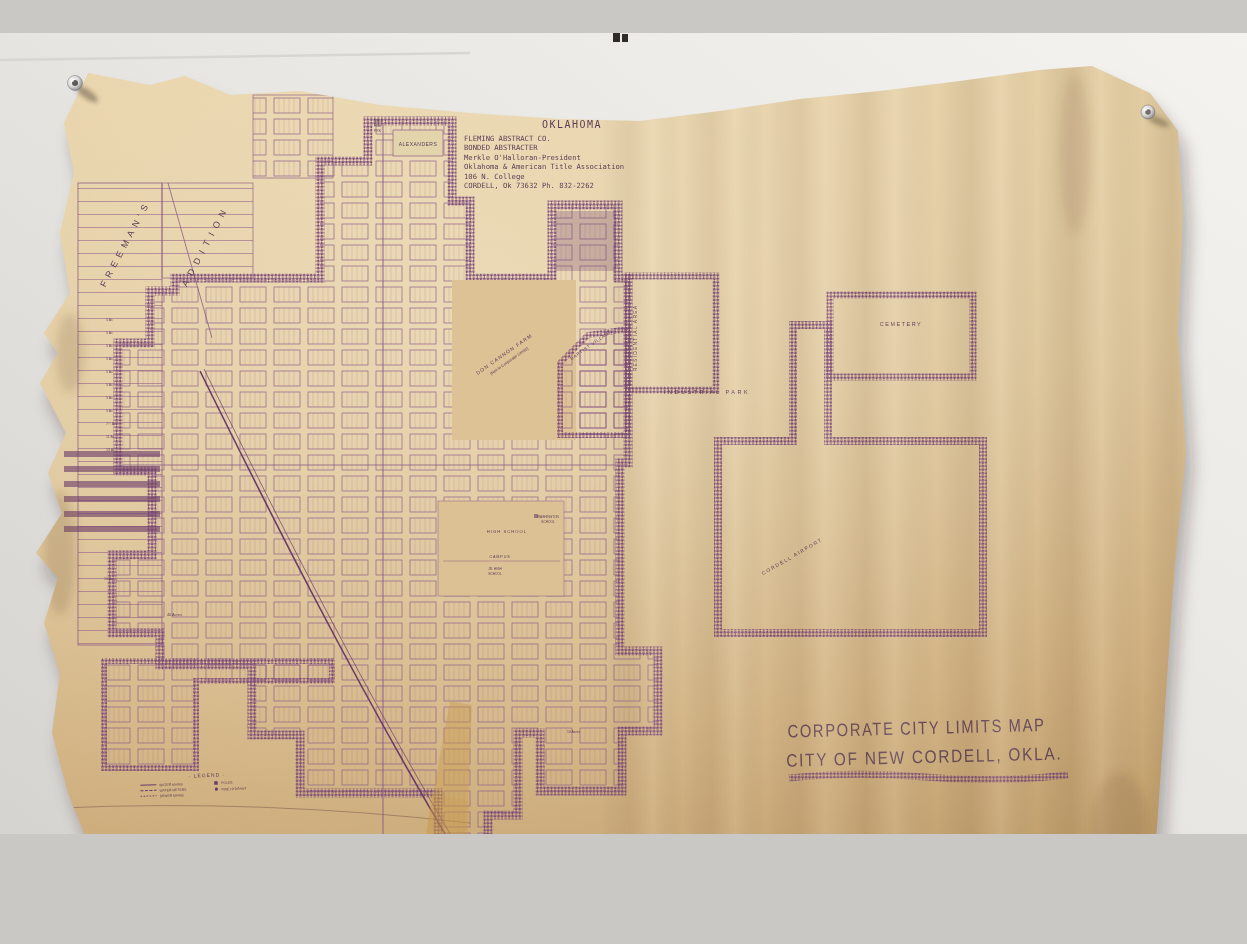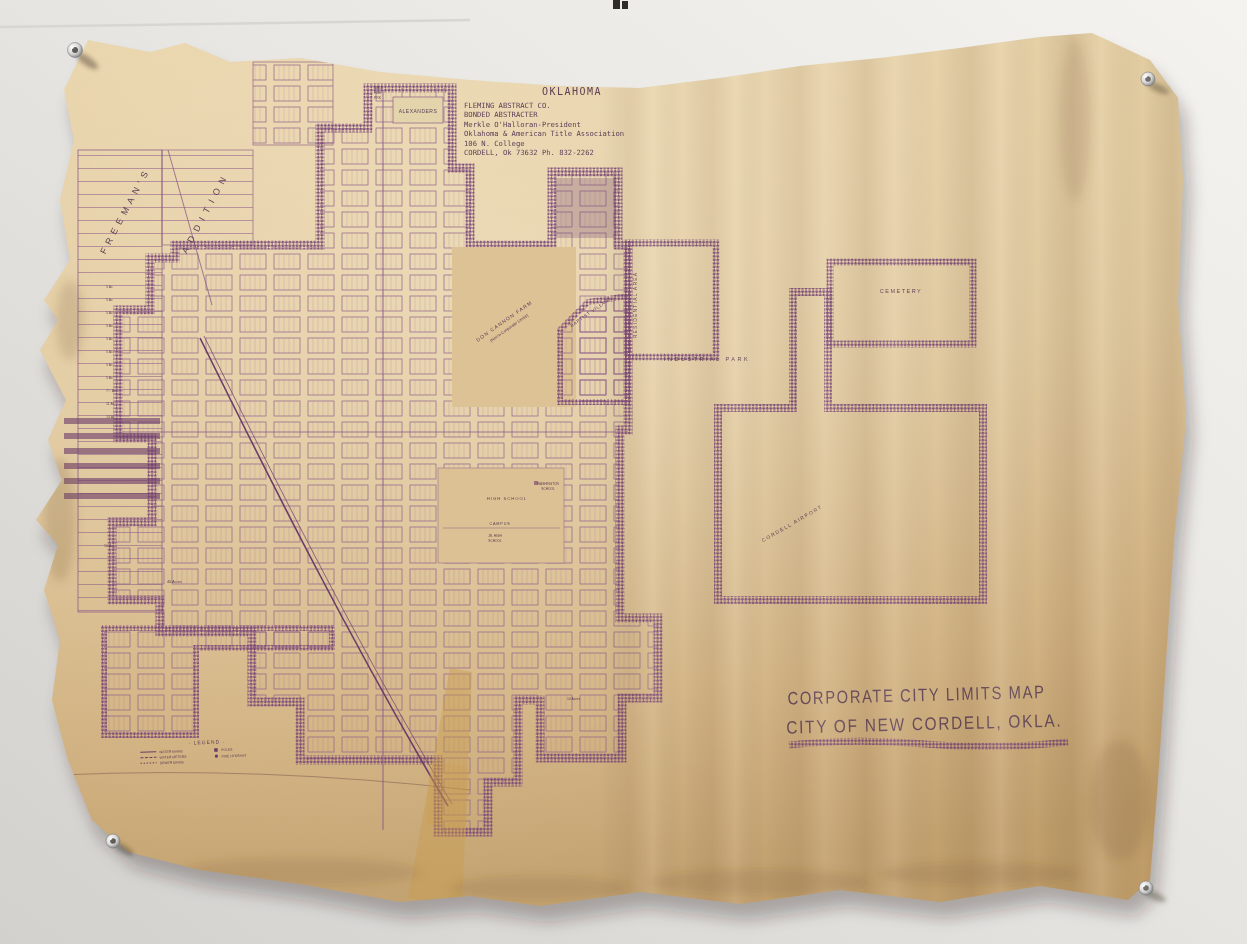--- a/index.html
+++ b/index.html
@@ -1,17 +1,17 @@
 <!DOCTYPE html>
 <html><head>
 <meta charset="utf-8">
 <style>
   html,body{margin:0;padding:0;background:#c9c8c5;}
-  .photo{position:relative;width:1247px;height:944px;overflow:hidden;
-         font-family:"Liberation Sans",sans-serif;}
+  .photo{position:relative;width:1247px;height:801px;overflow:hidden;
+         font-family:"Liberation Sans",sans-serif;margin-top:33px;}
   svg{display:block;}
   text{fill:#5c3f56;}
   .typewriter{font-family:"DejaVu Sans Mono",monospace;}
 </style>
 </head>
 <body>
 
 <div class="photo">
 <svg width="1247" height="944" viewBox="0 0 1247 944" xmlns="http://www.w3.org/2000/svg">
   <defs>

